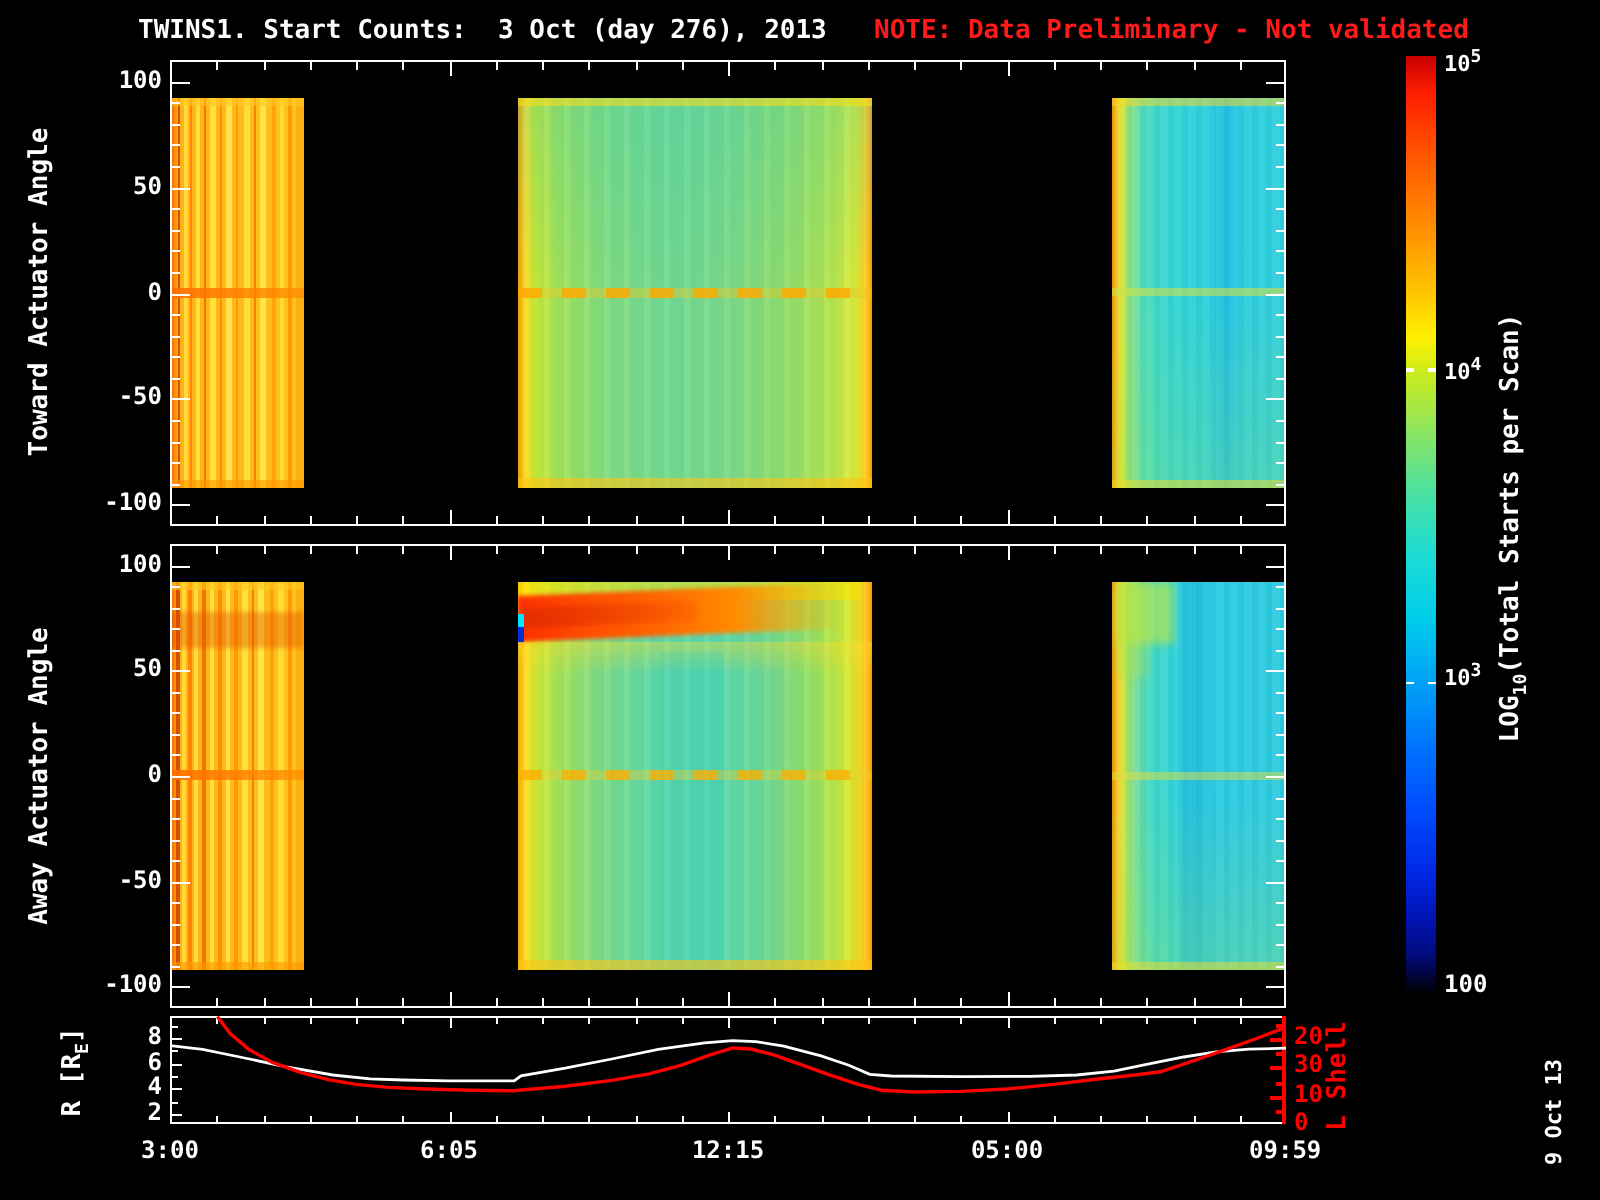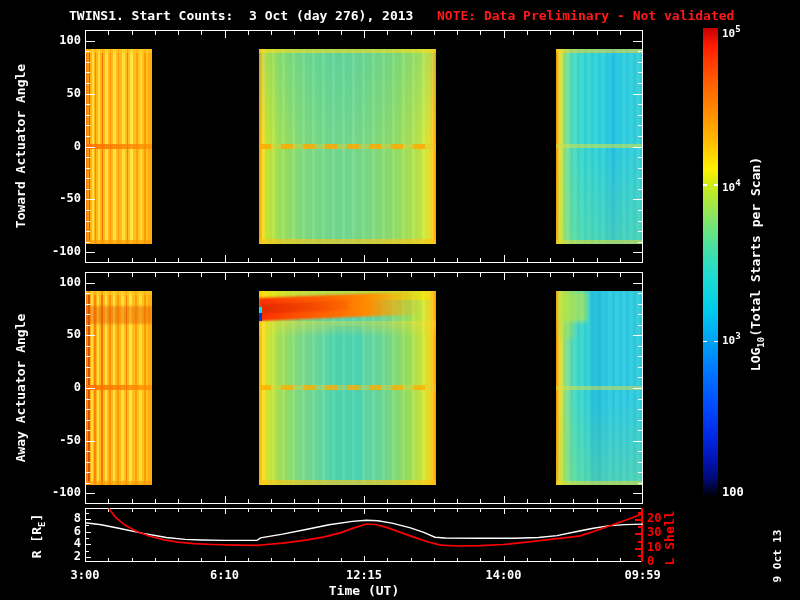--- a/index.html
+++ b/index.html
@@ -21,21 +21,20 @@
   <div class="ttl" style="left:69px;top:8px;">TWINS1. Start Counts:  3 Oct (day 276), 2013</div>
   <div class="ttl note" style="left:437px;top:8px;">NOTE: Data Preliminary - Not validated</div>
 
   <div class="vlabel" style="left:20px;top:146px;">Toward Actuator Angle</div>
   <div class="vlabel" style="left:20px;top:388px;">Away Actuator Angle</div>
 
   <div class="vlabel" style="left:38px;top:536px;"><span>R [R</span><sub class="small">E</sub><span>]</span></div>
 
   <div class="vlabel red" style="left:669px;top:538px;">L Shell</div>
 
-  <div class="xtitle" style="left:284px;top:583px;width:160px;">Time (UT)</div>
 
   <div class="vlabel" style="left:757px;top:264px;"><span>LOG</span><sub class="small">10</sub><span>(Total Starts per Scan)</span></div>
 
   <div class="vlabel stamp" style="left:777px;top:556px;">9 Oct 13</div>
 <div style="position: absolute; left: 85px; top: 49.0636px; width: 67.425px; height: 194.873px; background: linear-gradient(90deg, rgb(176, 56, 0) 0%, rgb(232, 85, 0) 1%, rgb(255, 138, 0) 3%, rgb(255, 180, 20) 8%, rgb(255, 196, 30) 100%); overflow: hidden;">
       <div style="position: absolute; left: 6%; top: 0%; width: 2%; height: 100%; background: rgba(200, 60, 0, 0.8);"></div>
       <div style="position: absolute; left: 10%; top: 0%; width: 3%; height: 100%; background: rgba(255, 225, 70, 0.85);"></div>
       <div style="position: absolute; left: 15%; top: 0%; width: 2%; height: 100%; background: rgba(255, 120, 0, 0.8);"></div>
       <div style="position: absolute; left: 19%; top: 0%; width: 3%; height: 100%; background: rgba(255, 230, 80, 0.8);"></div>
       <div style="position: absolute; left: 25%; top: 0%; width: 2%; height: 100%; background: rgba(230, 90, 0, 0.7);"></div>
@@ -364,23 +363,23 @@
     <div style="position: absolute; left: 36px; top: 485.455px; width: 45px; text-align: right; color: rgb(255, 255, 255); font: bold 12px &quot;DejaVu Sans Mono&quot;, monospace;">-100</div>
     <div style="position: absolute; left: 60px; top: 511.015px; width: 21px; text-align: right; color: rgb(255, 255, 255); font: bold 12px &quot;DejaVu Sans Mono&quot;, monospace;">8</div>
     <div style="position: absolute; left: 60px; top: 523.676px; width: 21px; text-align: right; color: rgb(255, 255, 255); font: bold 12px &quot;DejaVu Sans Mono&quot;, monospace;">6</div>
     <div style="position: absolute; left: 60px; top: 536.338px; width: 21px; text-align: right; color: rgb(255, 255, 255); font: bold 12px &quot;DejaVu Sans Mono&quot;, monospace;">4</div>
     <div style="position: absolute; left: 60px; top: 548.999px; width: 21px; text-align: right; color: rgb(255, 255, 255); font: bold 12px &quot;DejaVu Sans Mono&quot;, monospace;">2</div>
     <div style="position: absolute; left: 647px; top: 511.029px; width: 30px; color: rgb(255, 0, 0); font: bold 12px &quot;DejaVu Sans Mono&quot;, monospace;">20</div>
     <div style="position: absolute; left: 647px; top: 525.353px; width: 30px; color: rgb(255, 0, 0); font: bold 12px &quot;DejaVu Sans Mono&quot;, monospace;">30</div>
     <div style="position: absolute; left: 647px; top: 539.676px; width: 30px; color: rgb(255, 0, 0); font: bold 12px &quot;DejaVu Sans Mono&quot;, monospace;">10</div>
     <div style="position: absolute; left: 647px; top: 554px; width: 30px; color: rgb(255, 0, 0); font: bold 12px &quot;DejaVu Sans Mono&quot;, monospace;">0</div>
     <div style="position: absolute; left: 55px; top: 568px; width: 60px; text-align: center; color: rgb(255, 255, 255); font: bold 12px &quot;DejaVu Sans Mono&quot;, monospace;">3:00</div>
-    <div style="position: absolute; left: 194.5px; top: 568px; width: 60px; text-align: center; color: rgb(255, 255, 255); font: bold 12px &quot;DejaVu Sans Mono&quot;, monospace;">6:10</div>
+    <div style="position: absolute; left: 194.5px; top: 568px; width: 60px; text-align: center; color: rgb(255, 255, 255); font: bold 12px &quot;DejaVu Sans Mono&quot;, monospace;">6:05</div>
     <div style="position: absolute; left: 334px; top: 568px; width: 60px; text-align: center; color: rgb(255, 255, 255); font: bold 12px &quot;DejaVu Sans Mono&quot;, monospace;">12:15</div>
-    <div style="position: absolute; left: 473.5px; top: 568px; width: 60px; text-align: center; color: rgb(255, 255, 255); font: bold 12px &quot;DejaVu Sans Mono&quot;, monospace;">14:00</div>
+    <div style="position: absolute; left: 473.5px; top: 568px; width: 60px; text-align: center; color: rgb(255, 255, 255); font: bold 12px &quot;DejaVu Sans Mono&quot;, monospace;">05:00</div>
     <div style="position: absolute; left: 612.605px; top: 568px; width: 60px; text-align: center; color: rgb(255, 255, 255); font: bold 12px &quot;DejaVu Sans Mono&quot;, monospace;">09:59</div>
     <div style="position: absolute; left: 703px; top: 28px; width: 15px; height: 469px; background: linear-gradient(rgb(200, 0, 0) 0%, rgb(255, 30, 0) 4%, rgb(255, 90, 0) 11%, rgb(255, 140, 0) 18%, rgb(255, 195, 0) 25%, rgb(255, 240, 0) 30%, rgb(200, 235, 30) 34%, rgb(140, 229, 95) 40%, rgb(70, 224, 165) 47%, rgb(30, 220, 210) 53%, rgb(0, 205, 235) 60%, rgb(0, 160, 245) 67%, rgb(0, 120, 255) 73%, rgb(0, 78, 255) 80%, rgb(0, 40, 230) 87%, rgb(0, 20, 180) 92%, rgb(0, 10, 120) 96%, rgb(0, 0, 0) 100%);"></div>
     <div style="position: absolute; left: 703px; top: 184.318px; width: 4px; height: 1.5px; background: rgb(255, 255, 255);"></div>
     <div style="position: absolute; left: 714px; top: 184.318px; width: 4px; height: 1.5px; background: rgb(255, 255, 255);"></div>
     <div style="position: absolute; left: 703px; top: 340.682px; width: 4px; height: 1.5px; background: rgb(255, 255, 255);"></div>
     <div style="position: absolute; left: 714px; top: 340.682px; width: 4px; height: 1.5px; background: rgb(255, 255, 255);"></div>
     <div style="position: absolute; left: 722px; top: 24px; color: rgb(255, 255, 255); font: bold 11px &quot;DejaVu Sans Mono&quot;, monospace;"><span>10</span><sup style="font-size: 9px;">5</sup></div>
     <div style="position: absolute; left: 722px; top: 177.651px; color: rgb(255, 255, 255); font: bold 11px &quot;DejaVu Sans Mono&quot;, monospace;"><span>10</span><sup style="font-size: 9px;">4</sup></div>
     <div style="position: absolute; left: 722px; top: 331.349px; color: rgb(255, 255, 255); font: bold 11px &quot;DejaVu Sans Mono&quot;, monospace;"><span>10</span><sup style="font-size: 9px;">3</sup></div>
     <div style="position: absolute; left: 722px; top: 485px; color: rgb(255, 255, 255); font: bold 12px &quot;DejaVu Sans Mono&quot;, monospace;">100</div>

